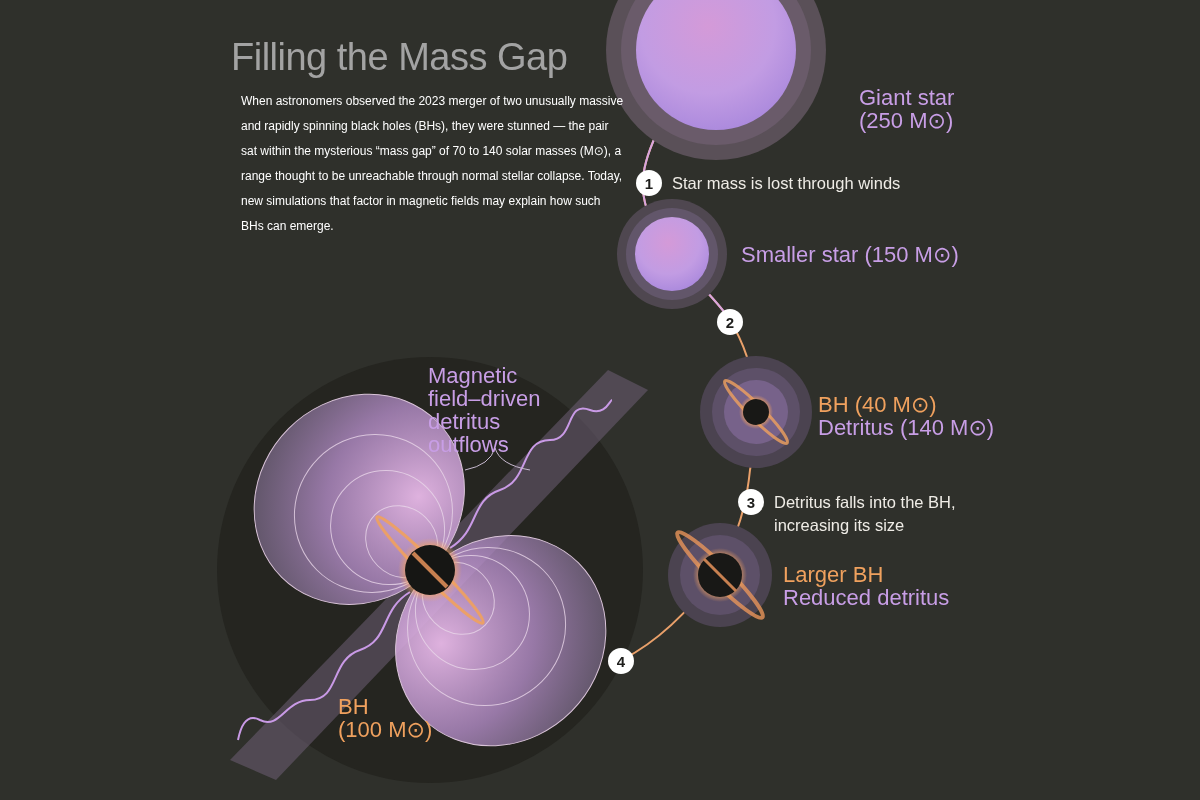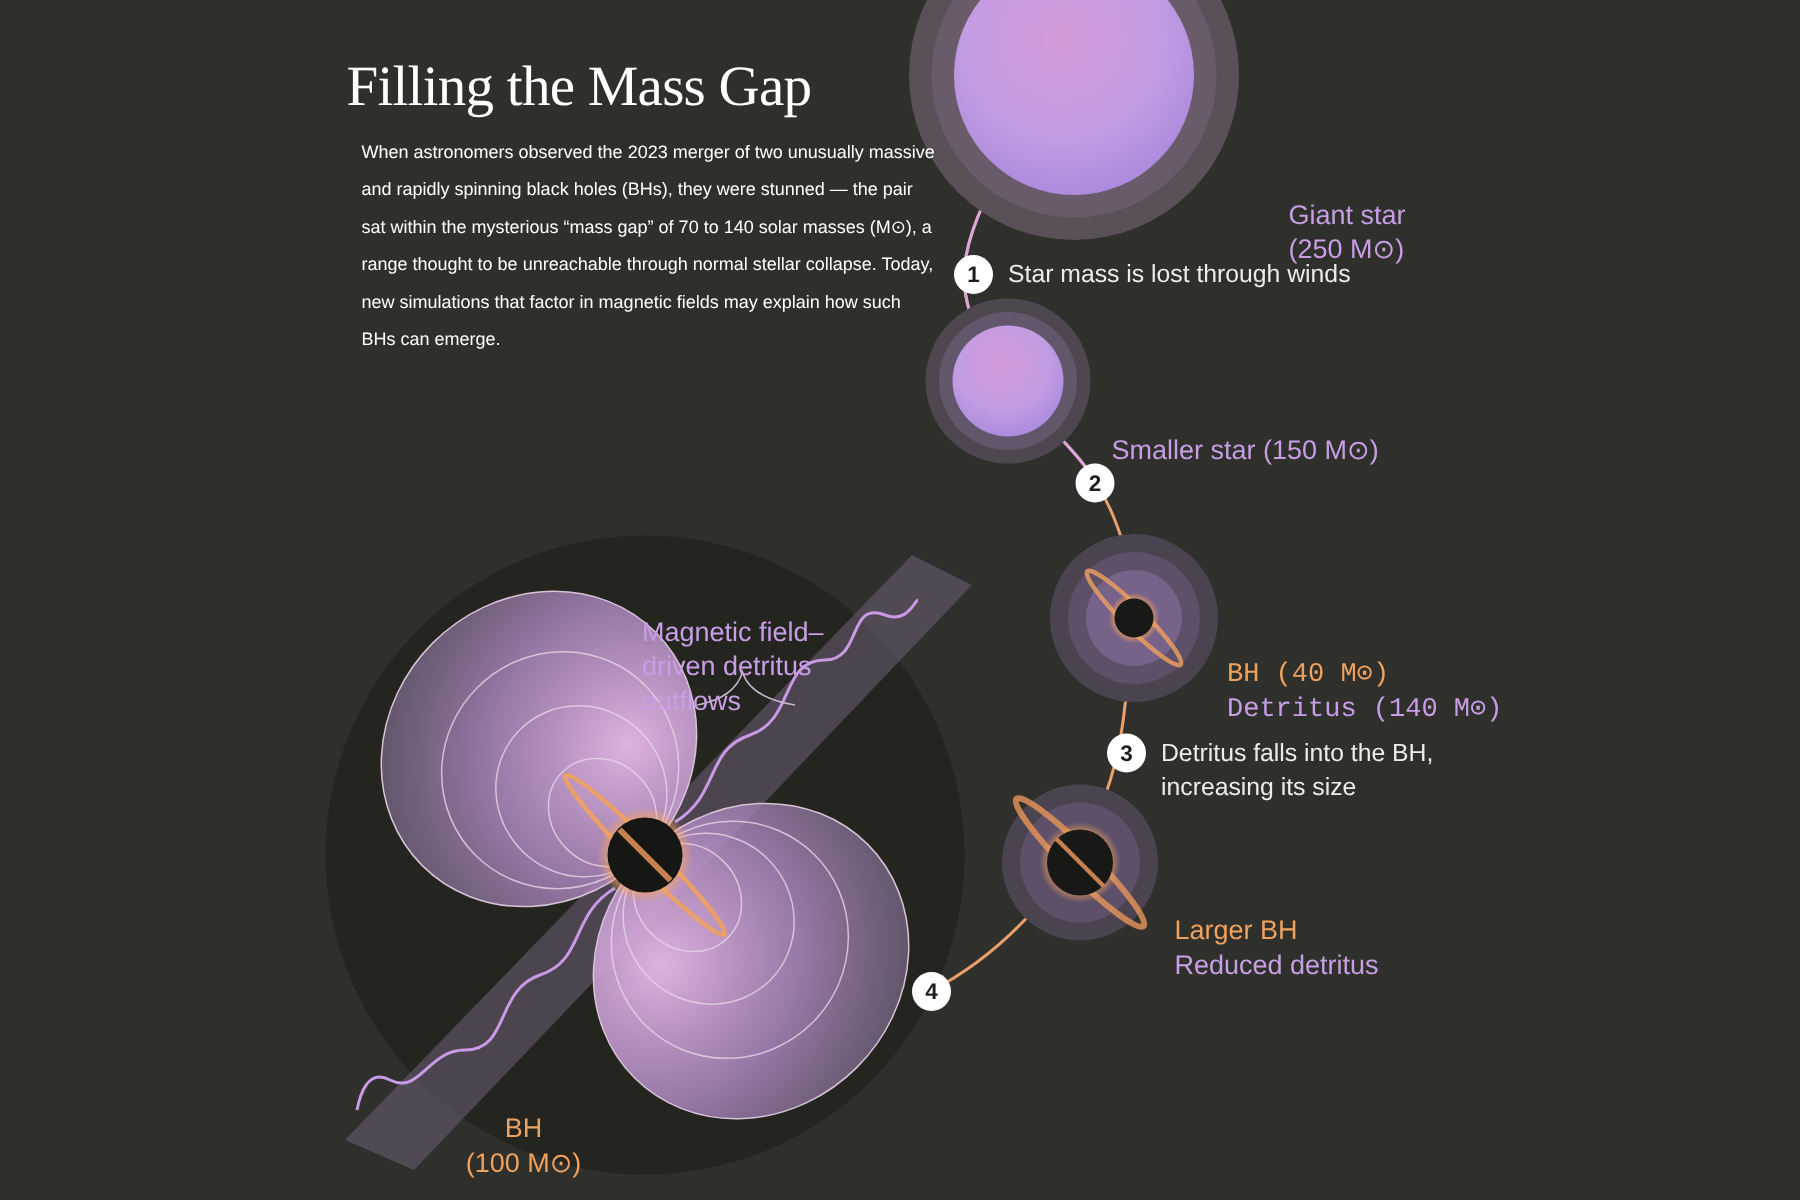--- a/index.html
+++ b/index.html
@@ -1,20 +1,20 @@
 <!DOCTYPE html>
 <html><head>
 <meta charset="utf-8">
 <style>
   html,body{margin:0;padding:0;}
   body{width:1200px;height:800px;background:#2f302b;overflow:hidden;position:relative;font-family:"Liberation Sans","DejaVu Sans",sans-serif;color:#f1efe9;}
   .abs{position:absolute;}
-  .title{left:231px;top:36px;font-family:Liberation Serif, serif;font-size:38px;color:#ffffff;letter-spacing:-0.5px;white-space:nowrap;text-align:center;}
+  .title{left:231px;top:36px;font-family:Liberation Sans, sans-serif;font-size:38px;color:#a3a3a3;letter-spacing:-0.5px;white-space:nowrap;text-align:center;}
   .intro{left:231px;top:89px;width:385px;font-size:12px;line-height:25px;color:#ffffff;margin-left:10px;}
-  .lbl{font-size:18px;line-height:23px;white-space:nowrap;margin-top:46px;}
+  .lbl{font-size:22px;line-height:23px;white-space:nowrap;}
   .purple{color:#c89ee6;}
   .orange{color:#f0a15e;}
   .step{display:flex;align-items:flex-start;}
   .num{width:26px;height:26px;border-radius:50%;background:#fff;color:#1e1e1c;font-weight:bold;font-size:15px;display:flex;align-items:center;justify-content:center;flex:none;margin-right:10px;margin-top:-2px;}
   .steptext{font-size:16.5px;line-height:23px;color:#efece6;}
   svg{position:absolute;left:0;top:0;}
 </style>
 </head>
 <body>
 
@@ -109,21 +109,21 @@
 <div class="abs title">Filling the Mass Gap</div>
 <div class="abs intro">When astronomers observed the 2023 merger of two unusually massive and rapidly spinning black holes (BHs), they were stunned — the pair sat within the mysterious “mass gap” of 70 to 140 solar masses (M⊙), a range thought to be unreachable through normal stellar collapse. Today, new simulations that factor in magnetic fields may explain how such BHs can emerge.</div>
 
 <div class="abs lbl purple" style="left:859px;top:86px;">
   <div>Giant star</div>
   <div>(250 M⊙)</div>
 </div>
 
 <div class="abs lbl purple" style="left:741px;top:243px;">Smaller star (150 M⊙)</div>
 
-<div class="abs lbl" style="left:818px;top:393px;font-family:Liberation Mono, monospace;">
+<div class="abs lbl" style="left:818px;top:393px;">
   <div class="orange">BH (40 M⊙)</div>
   <div class="purple">Detritus (140 M⊙)</div>
 </div>
 
 <div class="abs lbl" style="left:783px;top:563px;">
   <div class="orange">Larger BH</div>
   <div class="purple">Reduced detritus</div>
 </div>
 
 <div class="abs step" style="left:636px;top:172px;">
@@ -135,16 +135,16 @@
 </div>
 <div class="abs step" style="left:738px;top:491px;">
   <div class="num">3</div>
   <div class="steptext" style="width:200px;">Detritus falls into the BH, increasing its size</div>
 </div>
 <div class="abs step" style="left:608px;top:650px;">
   <div class="num">4</div>
 </div>
 
 <div class="abs lbl purple" style="left:428px;top:364px;width:140px;white-space:normal;">Magnetic field–driven detritus outflows</div>
-<div class="abs lbl orange" style="left:304px;top:695px;text-align:center;width:90px;">
+<div class="abs lbl orange" style="left:338px;top:695px;text-align:left;width:90px;">
   <div>BH</div>
   <div>(100 M⊙)</div>
 </div>
 
 </body></html>

